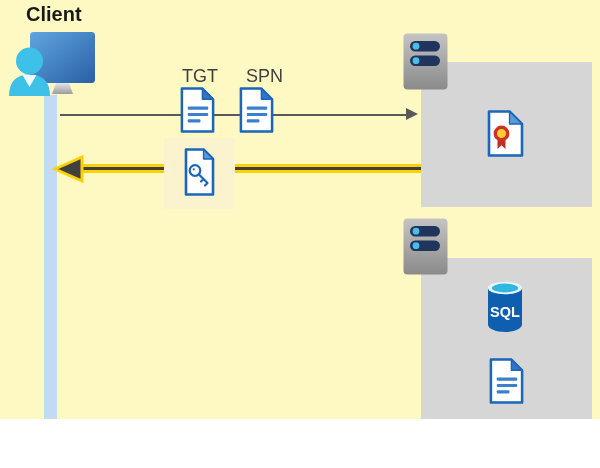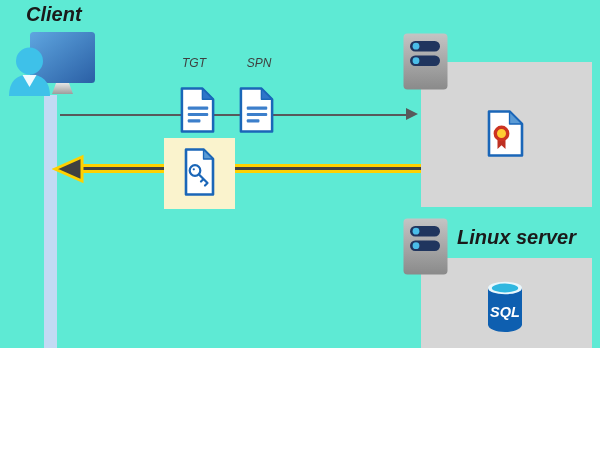--- a/index.html
+++ b/index.html
@@ -1,24 +1,23 @@
 <!DOCTYPE html>
 <html><head>
 <meta charset="utf-8">
 <style>
   html,body{margin:0;padding:0;background:#fff;}
   .canvas{
-    position:relative;width:600px;height:348px;background:#5eead4;overflow:hidden;
+    position:relative;width:600px;height:419px;background:#fef9c3;overflow:hidden;
     font-family:"Liberation Sans",sans-serif;
-    font-style:italic;
   }
   .abs{position:absolute;}
   .label{color:#3f3f3f;white-space:pre-line;}
   .heading{font-weight:700;font-size:20px;color:#1a1a1a;line-height:25px;}
-  .msg-label{font-size:12px;font-weight:400;color:#3f3f3f;text-align:center;}
+  .msg-label{font-size:18px;font-weight:400;color:#3f3f3f;text-align:right;margin-top:10px;}
 
   .client-label{left:26px;top:2px;}
   .client-icon{left:3px;top:30px;width:95px;height:68px;z-index:3;}
   .timeline{left:44px;top:95px;width:13px;height:365px;background:#c3daf4;z-index:0;}
 
   .gray-line{left:60px;top:114px;width:347px;height:2px;background:#58595b;z-index:1;}
   .gray-head{left:406px;top:108px;width:0;height:0;
     border-top:6.5px solid transparent;border-bottom:6.5px solid transparent;
     border-left:12px solid #58595b;z-index:1;}
 
@@ -123,21 +122,20 @@
     <rect x="7" y="22.5" width="30" height="10.5" rx="5.2" fill="#20355e"></rect>
     <circle cx="13" cy="27.7" r="3.4" fill="#4bbde8"></circle>
   </svg>
   <svg class="abs cert" viewBox="0 0 39 49">
     <path d="M3 2.5 H23.5 L36 15 V46.5 H3 Z" fill="#ffffff" stroke="#1a66b8" stroke-width="2.6" stroke-linejoin="round"></path>
     <path d="M23.5 2.5 V15 H36 Z" fill="#5b9bd5" stroke="#1a66b8" stroke-width="1.3" stroke-linejoin="round"></path>
     <path d="M11.5 29.5 V40 L15.5 36.2 L19.5 40 V29.5 Z" fill="#be3022"></path>
     <circle cx="15.5" cy="24.5" r="6.2" fill="#ffcc33" stroke="#cc3322" stroke-width="3.4"></circle>
   </svg>
 
-  <div class="abs label heading ls-label">Linux server</div>
   <div class="abs box ls-box"></div>
   <svg class="abs server ls-server" viewBox="0 0 45 57">
     <defs>
       <linearGradient id="gsB" x1="0" y1="0" x2="0" y2="1">
         <stop offset="0" stop-color="#c4c4c4"></stop>
           <stop offset="1" stop-color="#8a8a8a"></stop>
       </linearGradient>
     </defs>
     <rect x="0.5" y="0.5" width="44" height="56" rx="4" fill="url(#gsB)"></rect>
     <rect x="7" y="8" width="30" height="10.5" rx="5.2" fill="#20355e"></rect>

